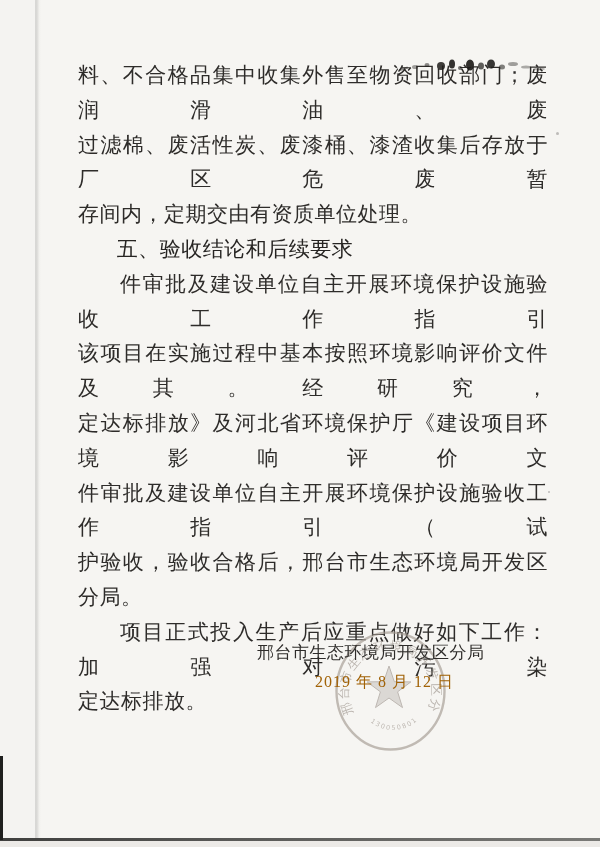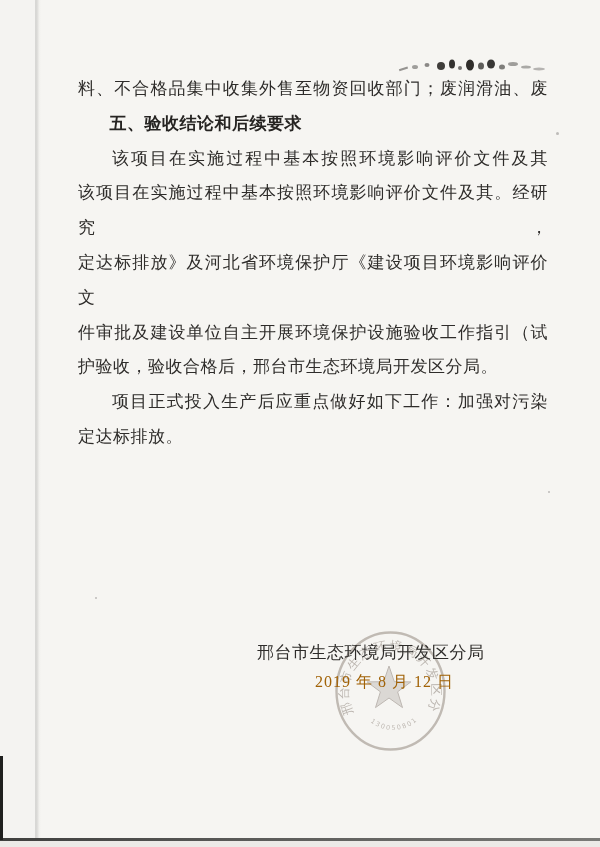--- a/index.html
+++ b/index.html
@@ -13,28 +13,28 @@
     background:#f4f3f1;}
   .fold-line{position:absolute;left:35px;top:0;width:6px;height:847px;
     background:linear-gradient(to right, rgba(90,90,90,0.18), rgba(140,140,140,0.28) 30%, rgba(200,200,200,0.10) 70%, rgba(0,0,0,0));}
   .bottom-edge{position:absolute;left:0;top:838px;width:600px;height:3px;
     background:linear-gradient(to right,#3f3f3e,#5a5a58 40%,#7a7a77);}
   .bottom-under{position:absolute;left:0;top:841px;width:600px;height:6px;background:#eceae7;}
   .corner-line{position:absolute;left:0;top:756px;width:3px;height:84px;background:#1f1f1e;}
   .speck{position:absolute;border-radius:50%;background:rgba(120,118,115,0.45);}
   
   .doc{
-    position:absolute;left:78px;top:72px;width:470px;
-    font-size:17px;line-height:34.8px;color:#2e2c2a;
+    position:absolute;left:78px;top:58px;width:470px;
+    font-size:21px;line-height:34.8px;color:#2e2c2a;
     letter-spacing:0.5px;
   }
   .ln{text-align:justify;text-align-last:justify;}
   .ln.end{text-align-last:left;}
   .ind{text-indent:2em;}
-  .hd{font-weight:bold;text-align-last:left;text-indent:1.85em;color:#262422;}
+  .hd{font-weight:normal;text-align-last:left;text-indent:1.85em;color:#262422;}
   
   .sig-org{position:absolute;left:257px;top:641px;font-size:17px;letter-spacing:0.5px;color:#2e2c2a;z-index:3;}
   .sig-date{position:absolute;left:315px;top:672px;font-size:16px;letter-spacing:1px;color:#a16207;z-index:3;}
   
   .stamp{position:absolute;left:326px;top:622px;width:130px;height:142px;z-index:1;
     opacity:0.62;filter:blur(0.4px);}
   
   .smudge{position:absolute;left:398px;top:55px;width:154px;height:25px;z-index:4;filter:blur(0.4px);}
 </style>
 </head>
@@ -77,22 +77,24 @@
   <text font-size="12.5" letter-spacing="2" fill="#988f87" font-family="'Liberation Serif',serif">
     <textPath href="#ringArc" startOffset="2%">邢台市生态环境局开发区分局</textPath>
   </text>
   <text font-size="6.5" letter-spacing="1.6" fill="#9d948c" font-family="'DejaVu Sans','Liberation Sans',sans-serif">
     <textPath href="#serialArc" startOffset="8%">13005080169</textPath>
   </text>
 </svg>
 
 <div class="doc">
   <div class="ln">料、不合格品集中收集外售至物资回收部门；废润滑油、废</div>
+  <div class="ln">过滤棉、废活性炭、废漆桶、漆渣收集后存放于厂区危废暂</div>
+  <div class="ln end">存间内，定期交由有资质单位处理。</div>
   <div class="hd">五、验收结论和后续要求</div>
-  <div class="ln ind">该项目在实施过程中基本按照环境影响评价文件及其</div>
+  <div class="ln ind">件审批及建设单位自主开展环境保护设施验收工作指引</div>
   <div class="ln">该项目在实施过程中基本按照环境影响评价文件及其。经研究，</div>
   <div class="ln">定达标排放》及河北省环境保护厅《建设项目环境影响评价文</div>
   <div class="ln">件审批及建设单位自主开展环境保护设施验收工作指引（试</div>
   <div class="ln end">护验收，验收合格后，邢台市生态环境局开发区分局。</div>
   <div class="ln ind">项目正式投入生产后应重点做好如下工作：加强对污染</div>
   <div class="ln end">定达标排放。</div>
 </div>
 
 <div class="sig-org">邢台市生态环境局开发区分局</div>
 <div class="sig-date">2019 年 8 月 12 日</div>

